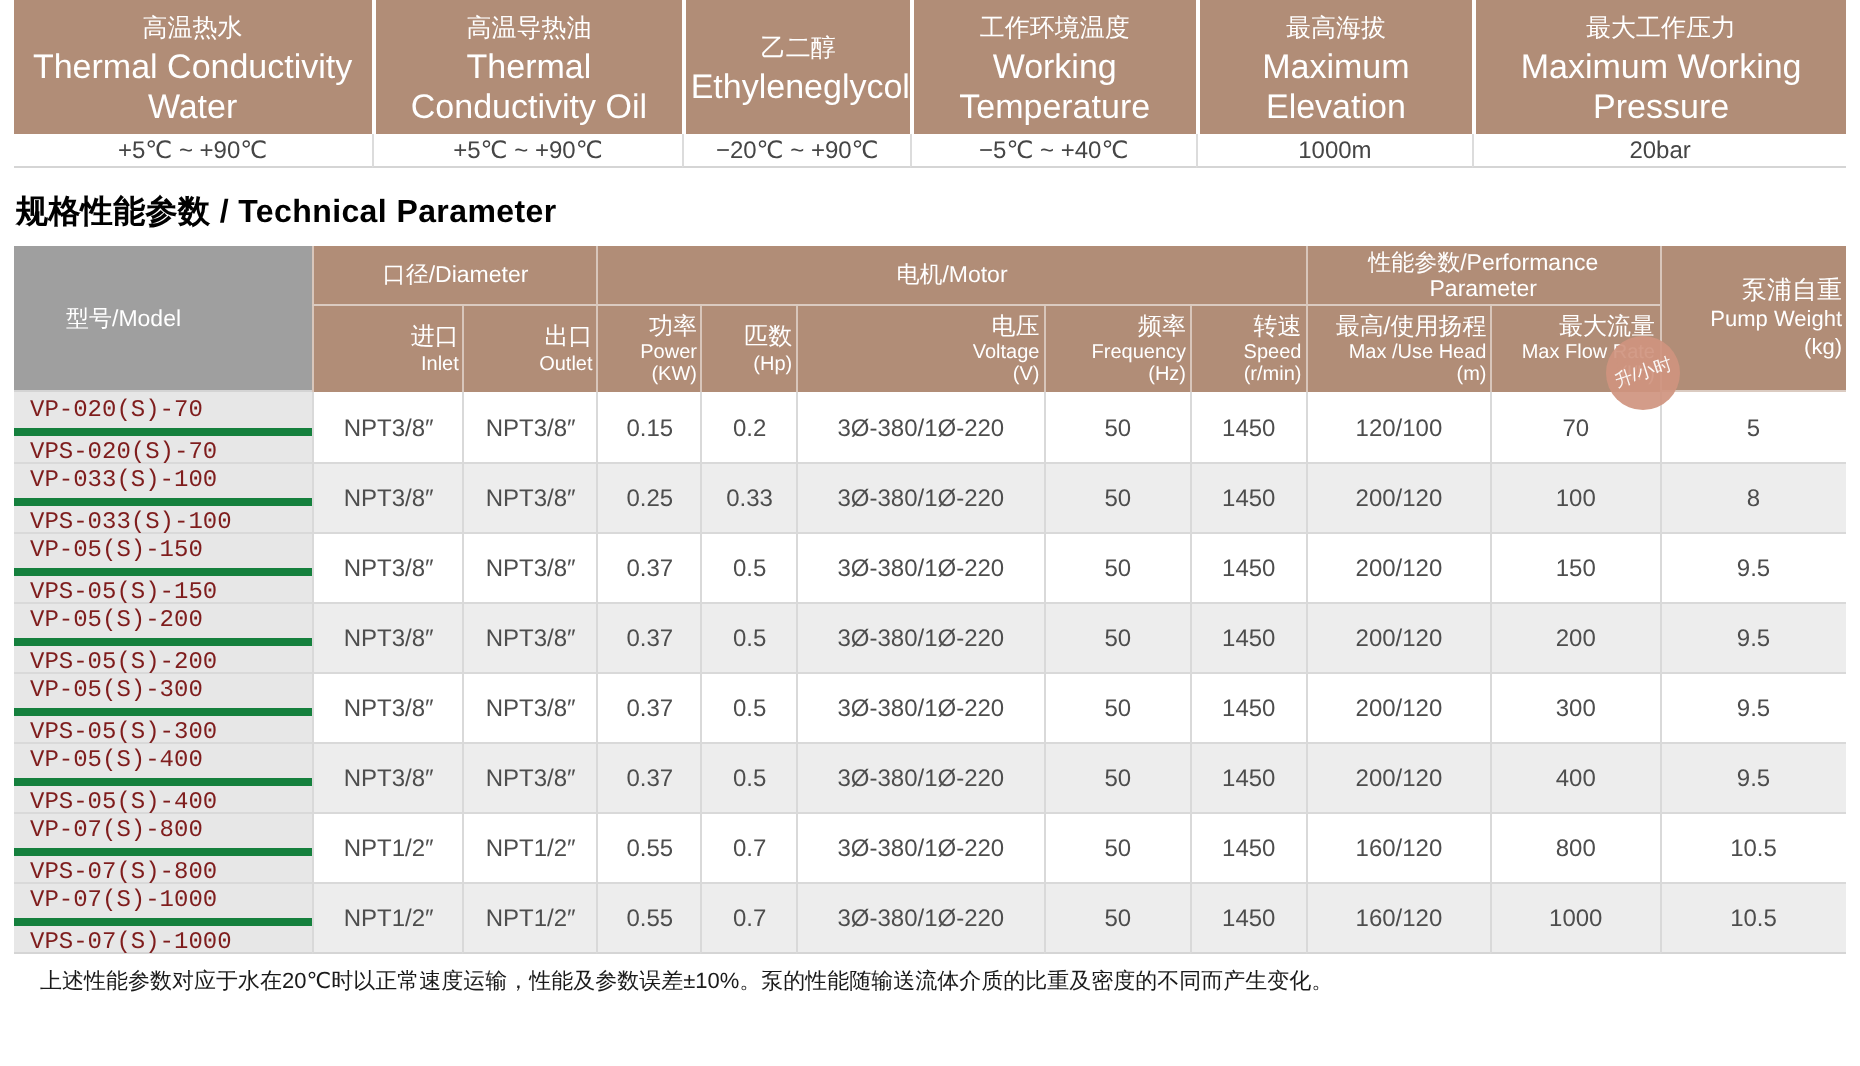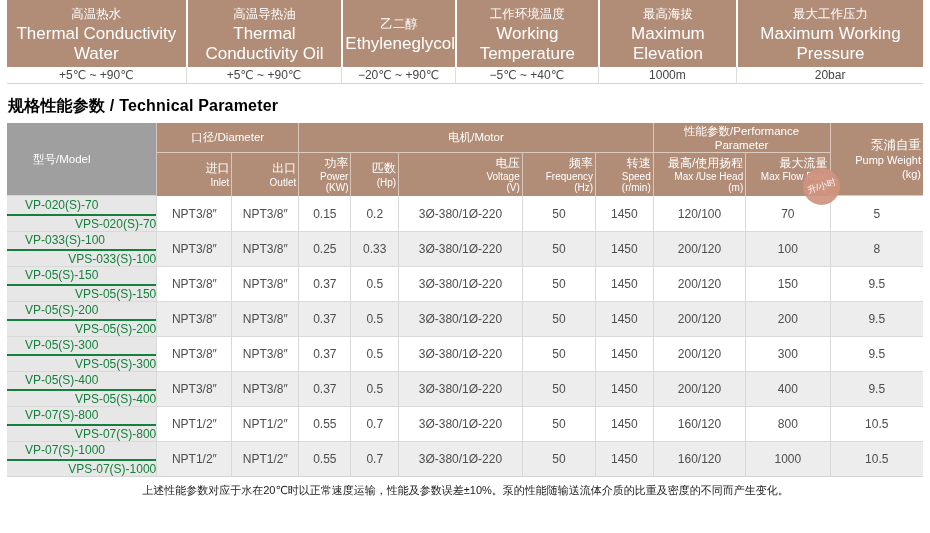--- a/index.html
+++ b/index.html
@@ -57,44 +57,45 @@
     height: 35px; text-align: center; vertical-align: middle;
     font-size: 12px; color: #4d4d4d; background: #fff;
     border-top: 1px solid #d9d9d9; padding: 0;
   }
   .tp tbody tr:first-child td { border-top: none; }
   .tp tbody td + td { border-left: 1px solid #d9d9d9; }
   .tp tbody tr:last-child td { border-bottom: 1px solid #d5d5d5; }
   .tp tbody tr:nth-child(even) td { background: #ededed; }
   .tp tbody td.model-cell { background: #e7e7e7 !important; text-align: left; }
   .tp tbody td.model-cell .m1, .tp tbody td.model-cell .m2 {
-    height: 17px; line-height: 17px; padding-left: 18px; font-size: 12px; color: #15803d;
+    height: 17px; line-height: 17px; padding-left: 8px; font-size: 12px; color: #7f1d1d;
     white-space: nowrap;
-  }
-  .tp tbody td.model-cell .m2 { border-top: 2px solid #15803d; text-align: right; }
+    font-family: Liberation Mono, monospace;
+  }
+  .tp tbody td.model-cell .m2 { border-top: 4px solid #15803d; }
 
   
   .badge {
     position: absolute; left: 796px; top: 45px; width: 37px; height: 37px;
     background: #d0947f; border-radius: 50%;
     display: flex; align-items: center; justify-content: center;
     z-index: 3; opacity: 0.92;
   }
   .badge::before {
     content: ""; position: absolute; left: 0px; top: 2px;
     width: 0; height: 0;
     border: 6px solid transparent; border-bottom-color: #d0947f;
     transform: rotate(-40deg);
   }
   .badge span {
     color: #fff; font-size: 9px; transform: rotate(-18deg); white-space: nowrap;
   }
 
   
-  .fn-cn { margin: 6px 0 2px 1px; font-size: 11px; color: #1a1a1a; text-align: center; }
+  .fn-cn { margin: 6px 0 2px 13px; font-size: 11px; color: #1a1a1a; }
 </style>
 </head>
 <body>
 
 <div class="page">
 
 
   <table class="wc">
     <colgroup>
       <col style="width:19.5%">

